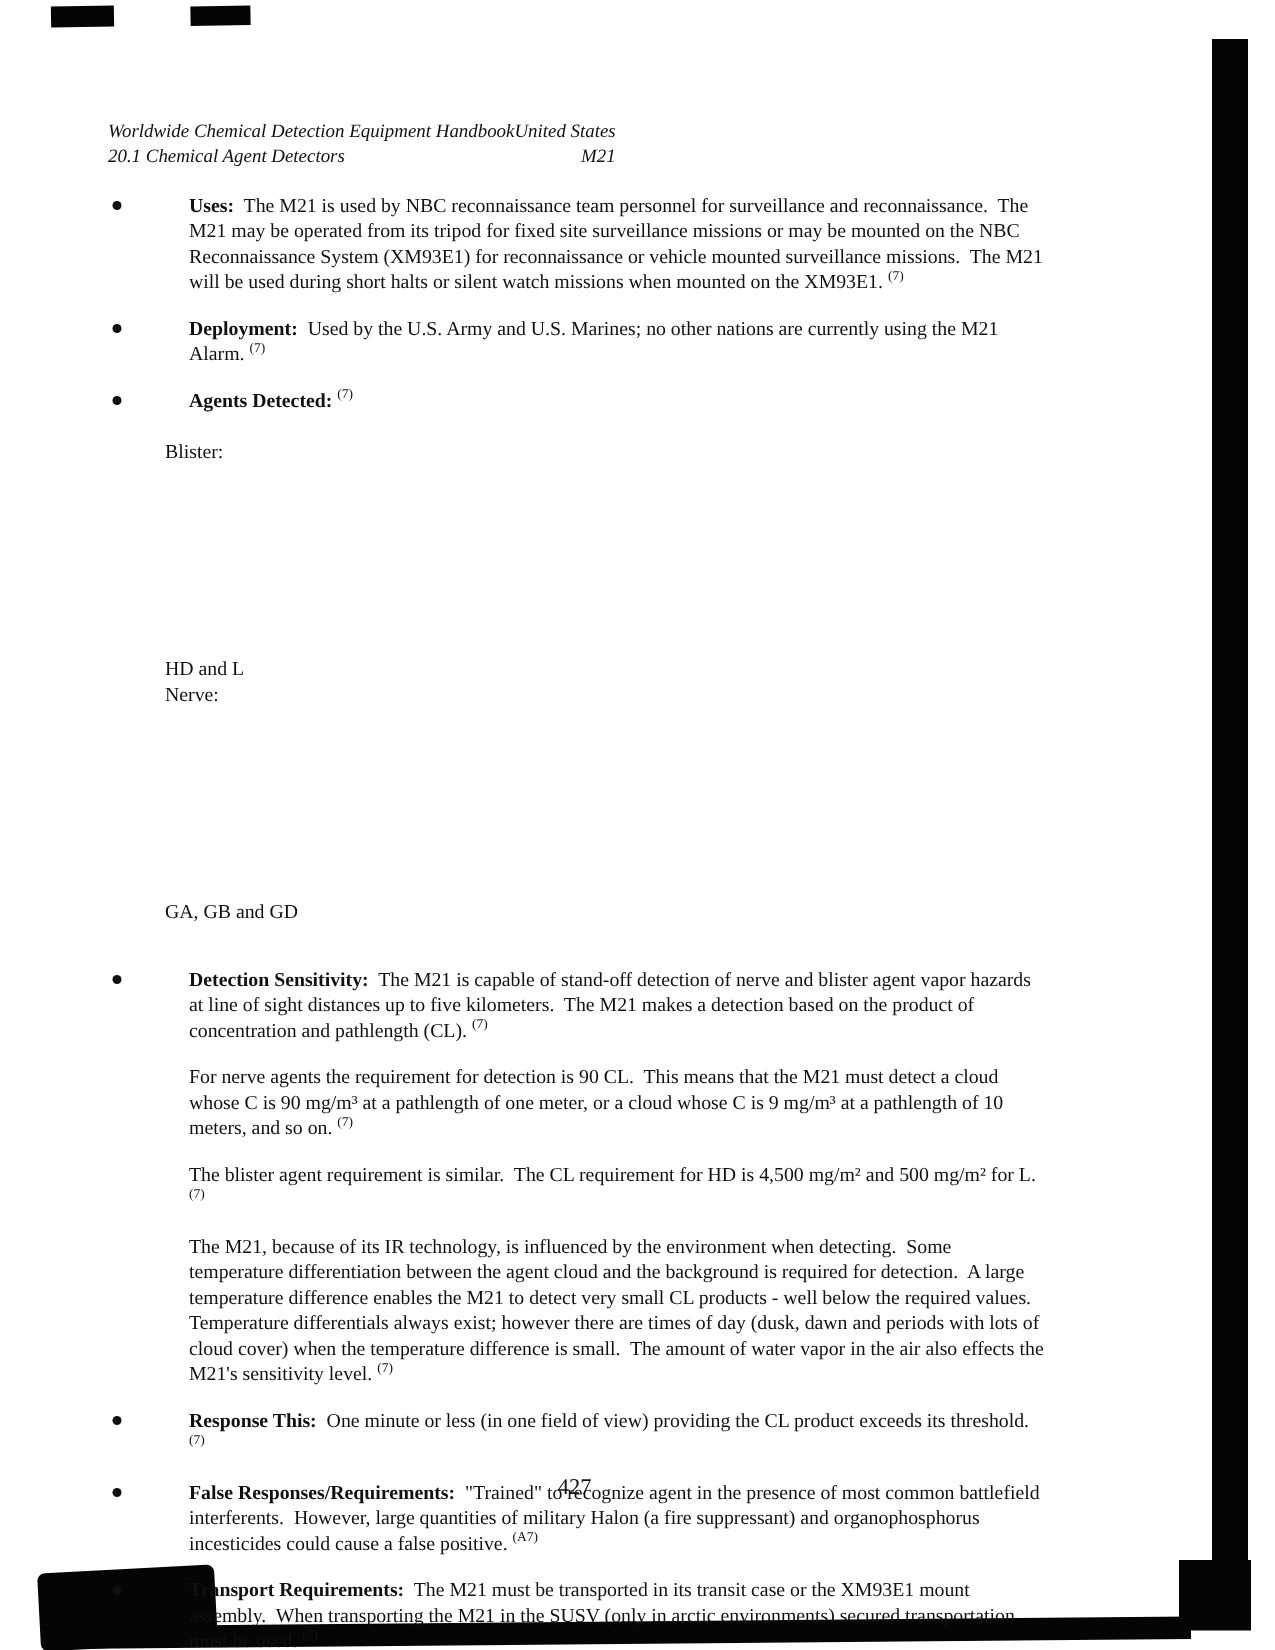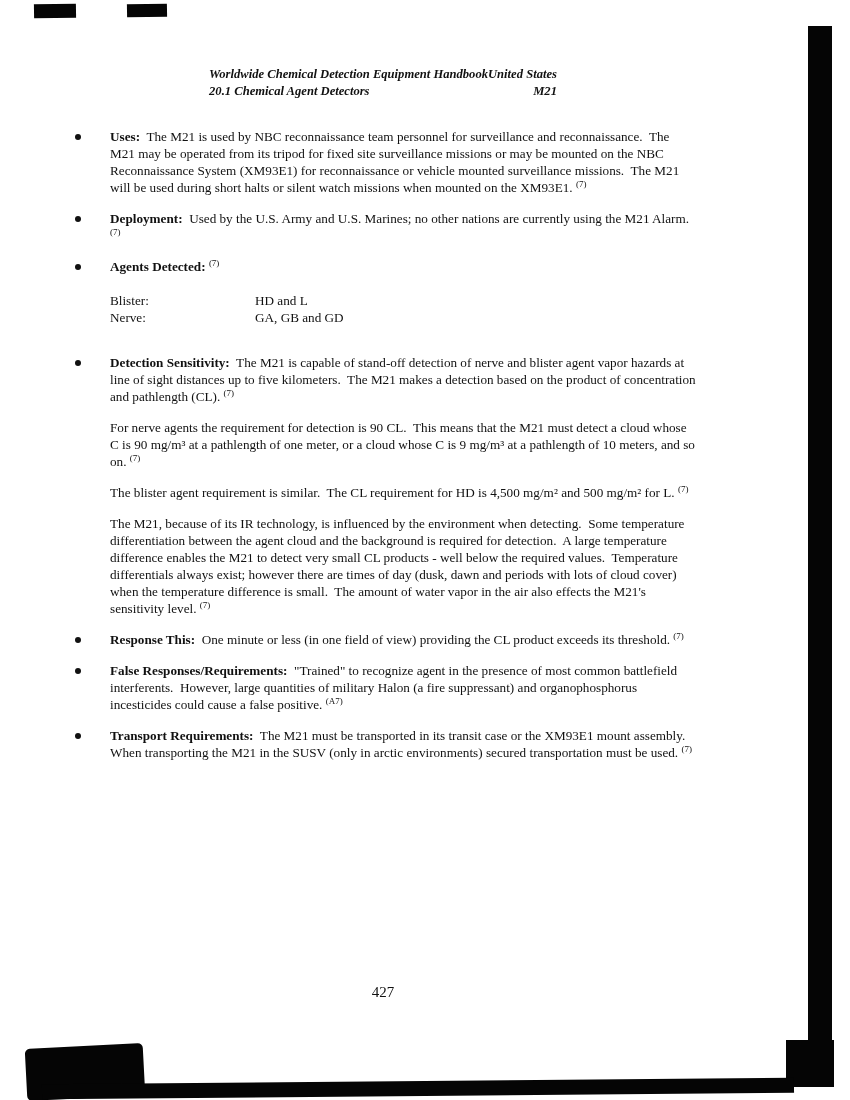--- a/index.html
+++ b/index.html
@@ -17,46 +17,46 @@
   .artifact { position: absolute; background: #050505; }
   .mark-top-1 { left: 34px; top: 4px; width: 42px; height: 14px; transform: rotate(-1deg); }
   .mark-top-2 { left: 127px; top: 4px; width: 40px; height: 13px; transform: rotate(-1deg); }
   .bar-right  { left: 808px; top: 26px; width: 24px; height: 1022px; }
   .blob-bottom-right { left: 786px; top: 1040px; width: 48px; height: 47px; }
   .blob-bottom-left { left: 26px; top: 1046px; width: 118px; height: 52px; transform: rotate(-3deg); border-radius: 5px; }
   .bar-bottom { left: 42px; top: 1081px; width: 752px; height: 15px; transform: rotate(-0.5deg); }
 
   
   .header {
-    position: absolute; top: 66px; left: 72px; width: 622px;
-    display: flex; justify-content: center;
-    font-weight: bold; font-style: italic;
+    position: absolute; top: 79px; left: 72px; width: 622px;
+    display: flex; justify-content: flex-start;
+    font-weight: normal; font-style: italic;
     font-size: 12.6px; line-height: 1.35;
   }
   .header-right { text-align: right; }
 
   
   .content {
     position: absolute; top: 128px; left: 72px; width: 624px;
     font-size: 13.2px; line-height: 17px;
   }
   .bullet-item { display: flex; margin-bottom: 14px; }
   .bullet-col { width: 38px; flex: 0 0 38px; }
   .bullet-dot {
     display: block; width: 6px; height: 6px; border-radius: 50%;
     background: #111; margin-top: 6px; margin-left: 3px;
   }
   .bullet-body { flex: 1 1 auto; }
-  .para { margin: 0 0 14px 0; white-space: pre-wrap; text-align: left; }
+  .para { margin: 0 0 14px 16px; white-space: pre-wrap; text-align: left; }
   .bullet-body .para:last-child { margin-bottom: 0; }
   .lbl { font-weight: bold; }
   sup { font-size: 9px; line-height: 0; }
 
   .agents-table { margin: 17px 0 14px 0; }
-  .agent-row { display: flex; line-height: 17px; }
+  .agent-row { display: flex; line-height: 17px; flex-direction: column; }
   .agent-key { width: 145px; flex: 0 0 145px; }
 
   .footer {
     position: absolute; top: 984px; left: 72px; width: 622px;
     text-align: center; font-size: 15px;
   }
 </style>
 </head>
 <body>
 

